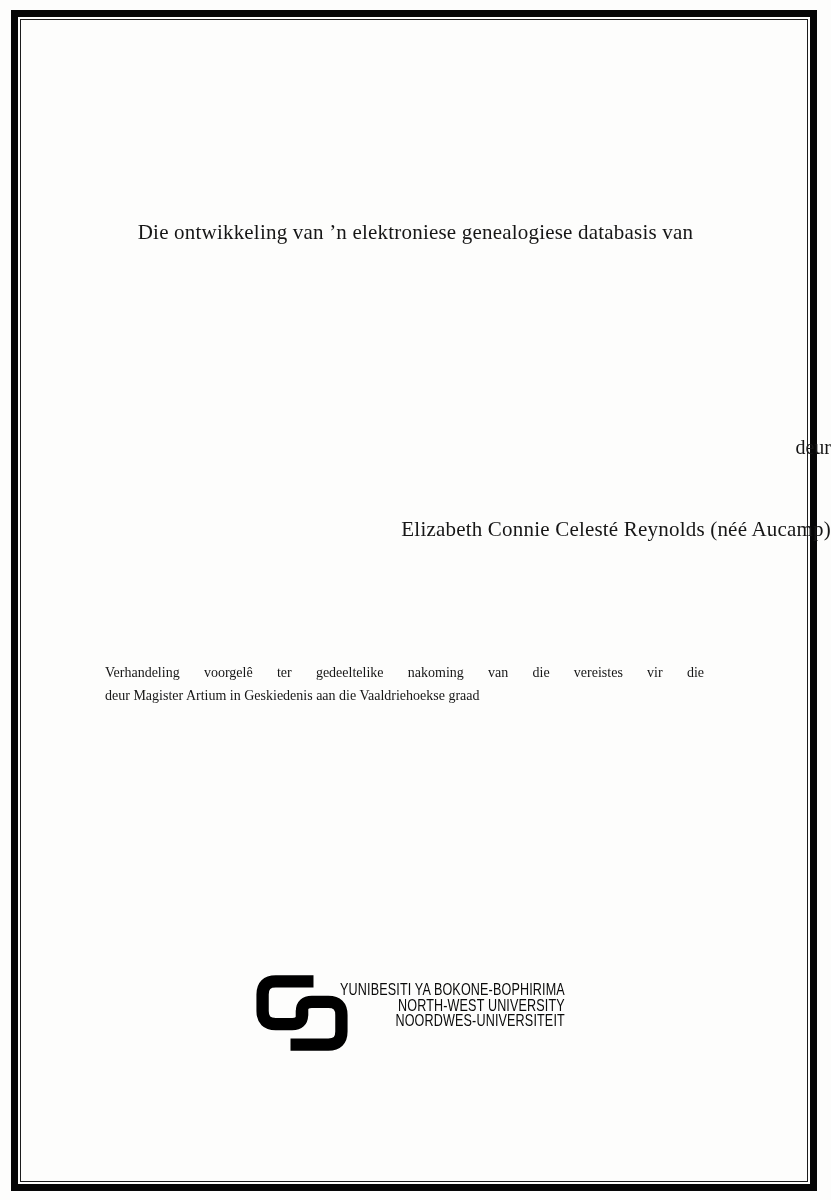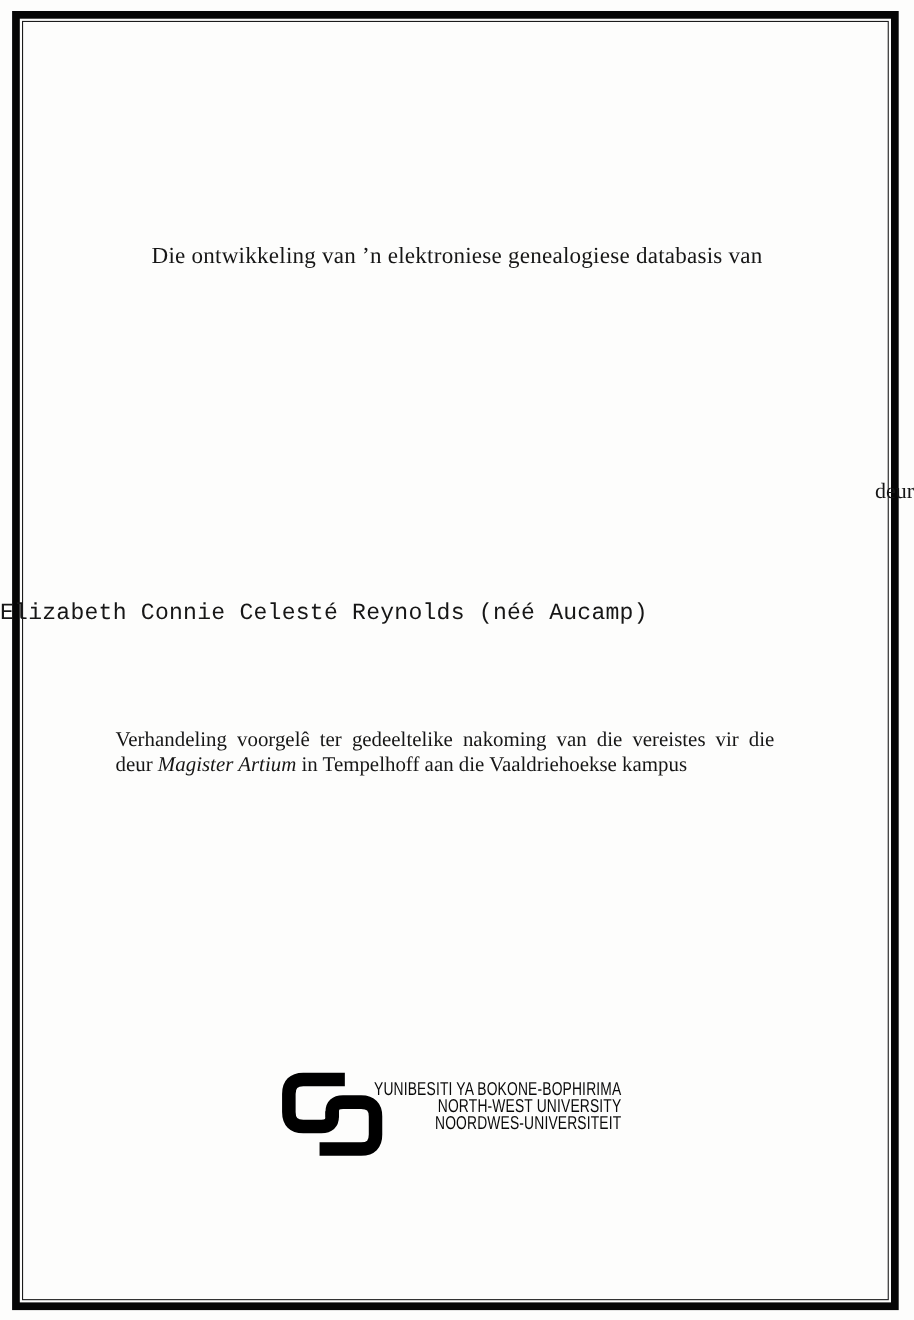--- a/index.html
+++ b/index.html
@@ -18,29 +18,29 @@
   }
   .title-block {
     position:absolute; top:212px; left:0; right:0;
     text-align:center; font-size:21px; line-height:40px; letter-spacing:0.2px;
   }
   .byline {
     position:absolute; top:436px; left:0; right:0;
     text-align:right; font-size:20px;
   }
   .author-line {
-    position:absolute; top:547px; left:0; right:0;
-    text-align:left; font-size:21px; letter-spacing:0.2px;font-family:Liberation Mono, monospace;
+    position:absolute; top:517px; left:0; right:0;
+    text-align:right; font-size:21px; letter-spacing:0.2px;
   }
   .submission {
     position:absolute; top:662px; left:105px; width:599px;
-    font-size:19px; line-height:22.6px;
+    font-size:14px; line-height:22.6px;
   }
   .submission .justified { text-align:justify; text-align-last:justify; }
-  .it { font-style:italic; }
+  .it { }
   .supervisor-block {
     position:absolute; top:889px; left:106px;
     font-size:18.5px; line-height:24px;
   }
   .logo-mark {
     position:absolute; left:256px; top:974px; width:92px; height:78px;
   }
   .logo-text {
     position:absolute; right:266px; top:982px;
     text-align:right; white-space:nowrap;
@@ -60,21 +60,21 @@
   <div class="title-block">
     <div>Die ontwikkeling van ’n elektroniese genealogiese databasis van</div>
   </div>
 
   <div class="byline">deur</div>
 
   <div class="author-line">Elizabeth Connie Celesté Reynolds (néé Aucamp)</div>
 
   <div class="submission">
     <div class="justified">Verhandeling voorgelê ter gedeeltelike nakoming van die vereistes vir die</div>
-    <div><span>deur</span> <span class="it">Magister Artium</span> <span>in Tempelhoff aan die Vaaldriehoekse kampus</span></div>
+    <div><span>deur</span> <span class="it">Magister Artium</span> <span>in Geskiedenis aan die Vaaldriehoekse graad</span></div>
   </div>
 
 
   <svg class="logo-mark" viewBox="0 0 112 95" xmlns="http://www.w3.org/2000/svg" aria-hidden="true">
     <path d="M 70 9 H 24 Q 8 9 8 25 V 45 Q 8 61 24 61 H 44 Q 56 61 56 50 V 44" fill="none" stroke="#000000" stroke-width="15" stroke-linecap="butt"></path>
     <path d="M 42 86 H 88 Q 104 86 104 70 V 50 Q 104 34 88 34 H 68 Q 56 34 56 45 V 51" fill="none" stroke="#000000" stroke-width="15" stroke-linecap="butt"></path>
   </svg>
 
   <div class="logo-text">
     <div>YUNIBESITI YA BOKONE-BOPHIRIMA</div>

